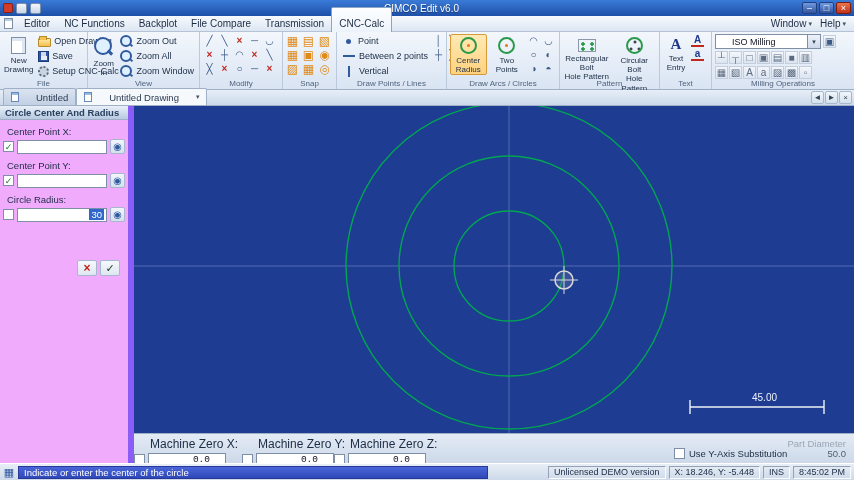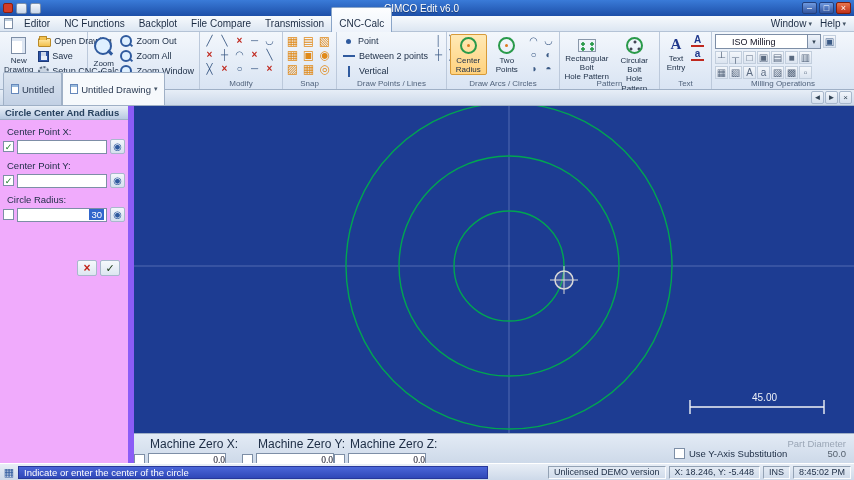--- a/index.html
+++ b/index.html
@@ -69,21 +69,21 @@
   .icon-pattern-circ{width:17px;height:17px;border:2px solid #2a9a4a;border-radius:50%;background:radial-gradient(circle at 7px 3px,#445 1.2px,transparent 1.8px),radial-gradient(circle at 3px 10px,#445 1.2px,transparent 1.8px),radial-gradient(circle at 11px 10px,#445 1.2px,transparent 1.8px)}
   .icon-A{font-size:15px;font-weight:bold;color:#20388c;line-height:1;font-family:"Liberation Serif",serif}
   .letter-icon{width:13px;height:13px;display:flex;align-items:center;justify-content:center;font-weight:bold;color:#20388c;border-bottom:2px solid #c0281e}
   .select-box{width:106px;height:15px;background:#fff;border:1px solid #7d8ea6;display:flex;align-items:center;font-size:9px;padding-left:16px;color:#112}
   .select-arrow{margin-left:auto;width:13px;height:13px;background:linear-gradient(#eef3fa,#cdd9ea);border-left:1px solid #7d8ea6;display:flex;align-items:center;justify-content:center;font-size:7px;color:#345}
   .mill-top{display:flex;gap:2px;align-items:center}
   .mill-col{display:flex;flex-direction:column;gap:2px}
 
   
   .tabbar{position:absolute;top:90px;left:0;width:854px;height:16px;background:linear-gradient(#e7eef7,#ccd9ea);border-bottom:1px solid #9fb0c6;display:flex;align-items:flex-end;padding-left:3px}
-  .tab{display:flex;align-items:center;gap:3px;height:15px;padding:16px 7px;font-size:9.5px;background:linear-gradient(#dbe4f0,#c2d0e4);border:1px solid #9fb0c6;border-bottom:none;border-radius:2px 2px 0 0;color:#2a3a52}
+  .tab{display:flex;align-items:center;gap:17px;height:15px;padding:8px 7px;font-size:9.5px;background:linear-gradient(#dbe4f0,#c2d0e4);border:1px solid #9fb0c6;border-bottom:none;border-radius:2px 2px 0 0;color:#2a3a52}
   .tab.active{background:#f6f9fc}
   .tab-icon{width:8px;height:10px;background:#fff;border:1px solid #6688bb;box-shadow:inset 0 2px 0 #99bbdd}
   .tab-controls{margin-left:auto;display:flex;gap:1px;padding:0 2px 1px 0;align-items:center}
   .tab-ctl{width:13px;height:13px;display:flex;align-items:center;justify-content:center;font-size:8px;color:#345;background:linear-gradient(#f2f6fb,#d5e0ee);border:1px solid #a8b8cc;border-radius:2px}
 
   
   .sidebar{position:absolute;left:0;top:106px;width:134px;height:357px;background:#f0abfc;border-right:6px solid #8b5cf6}
   .panel-header{height:14px;background:linear-gradient(#eaf0f8,#b7c9e1);border-bottom:1px solid #9fb0c6;font-size:9.5px;font-weight:bold;color:#27415f;display:flex;align-items:center;padding-left:5px}
   .field-label{margin:6px 0 2px 7px;font-size:9.5px;color:#1c2c44}
   .field-row{display:flex;align-items:center;gap:3px;padding:0 3px}
@@ -99,21 +99,21 @@
   
   .canvas{position:absolute;left:134px;top:106px;width:720px;height:327px;background:#1d3c92}
   .canvas svg{display:block}
   .dim-text{font:10px "Liberation Sans",sans-serif;fill:#eef2f8}
 
   
   .machinebar{position:absolute;left:134px;top:433px;width:720px;height:30px;background:linear-gradient(#e3ebf5,#cdd9e9);border-top:1px solid #9fb0c6}
   .mb-group{position:absolute;top:3px}
   .mb-label{font-size:12px;color:#1c2c44;margin:0 0 2px 16px;white-space:nowrap}
   .mb-row{display:flex;align-items:center;gap:3px}
-  .mb-input{width:78px;height:13px;background:#fff;border:1px solid #7d8ea6;font-size:9.5px;text-align:right;padding-right:0;font-family:Liberation Serif, serif;color:#112}
+  .mb-input{width:78px;height:13px;background:#fff;border:1px solid #7d8ea6;font-size:9.5px;text-align:right;padding-right:15px;font-family:Liberation Mono, monospace;color:#112}
   .mb-usey{position:absolute;left:540px;bottom:4px;display:flex;align-items:center;gap:4px;font-size:9.5px;color:#1c2c44}
   .mb-partdia-label{position:absolute;right:8px;top:4px;font-size:9.5px;color:#9aa6b6}
   .mb-partdia-value{position:absolute;right:8px;bottom:4px;width:56px;text-align:right;font-size:9.5px;color:#55606e}
 
   
   .statusbar{position:absolute;left:0;top:463px;width:854px;height:17px;background:linear-gradient(#e8eef6,#cdd9e9);border-top:1px solid #fff;display:flex;align-items:center;gap:3px;padding:0 3px}
   .status-icon{width:12px;height:12px;display:flex;align-items:center;justify-content:center;color:#2f5a9e;font-size:11px}
   .status-msg{width:470px;height:13px;background:linear-gradient(#4a66d8,#2f48b8);color:#fff;display:flex;align-items:center;padding-left:5px;font-size:9.5px;border:1px solid #27379a;white-space:nowrap;overflow:hidden}
   .seg{height:13px;display:flex;align-items:center;padding:0 5px;font-size:9px;color:#1c2c44;border:1px solid;border-color:#93a2b4 #fbfcfe #fbfcfe #93a2b4;white-space:nowrap}
   .spacer{flex:1}

